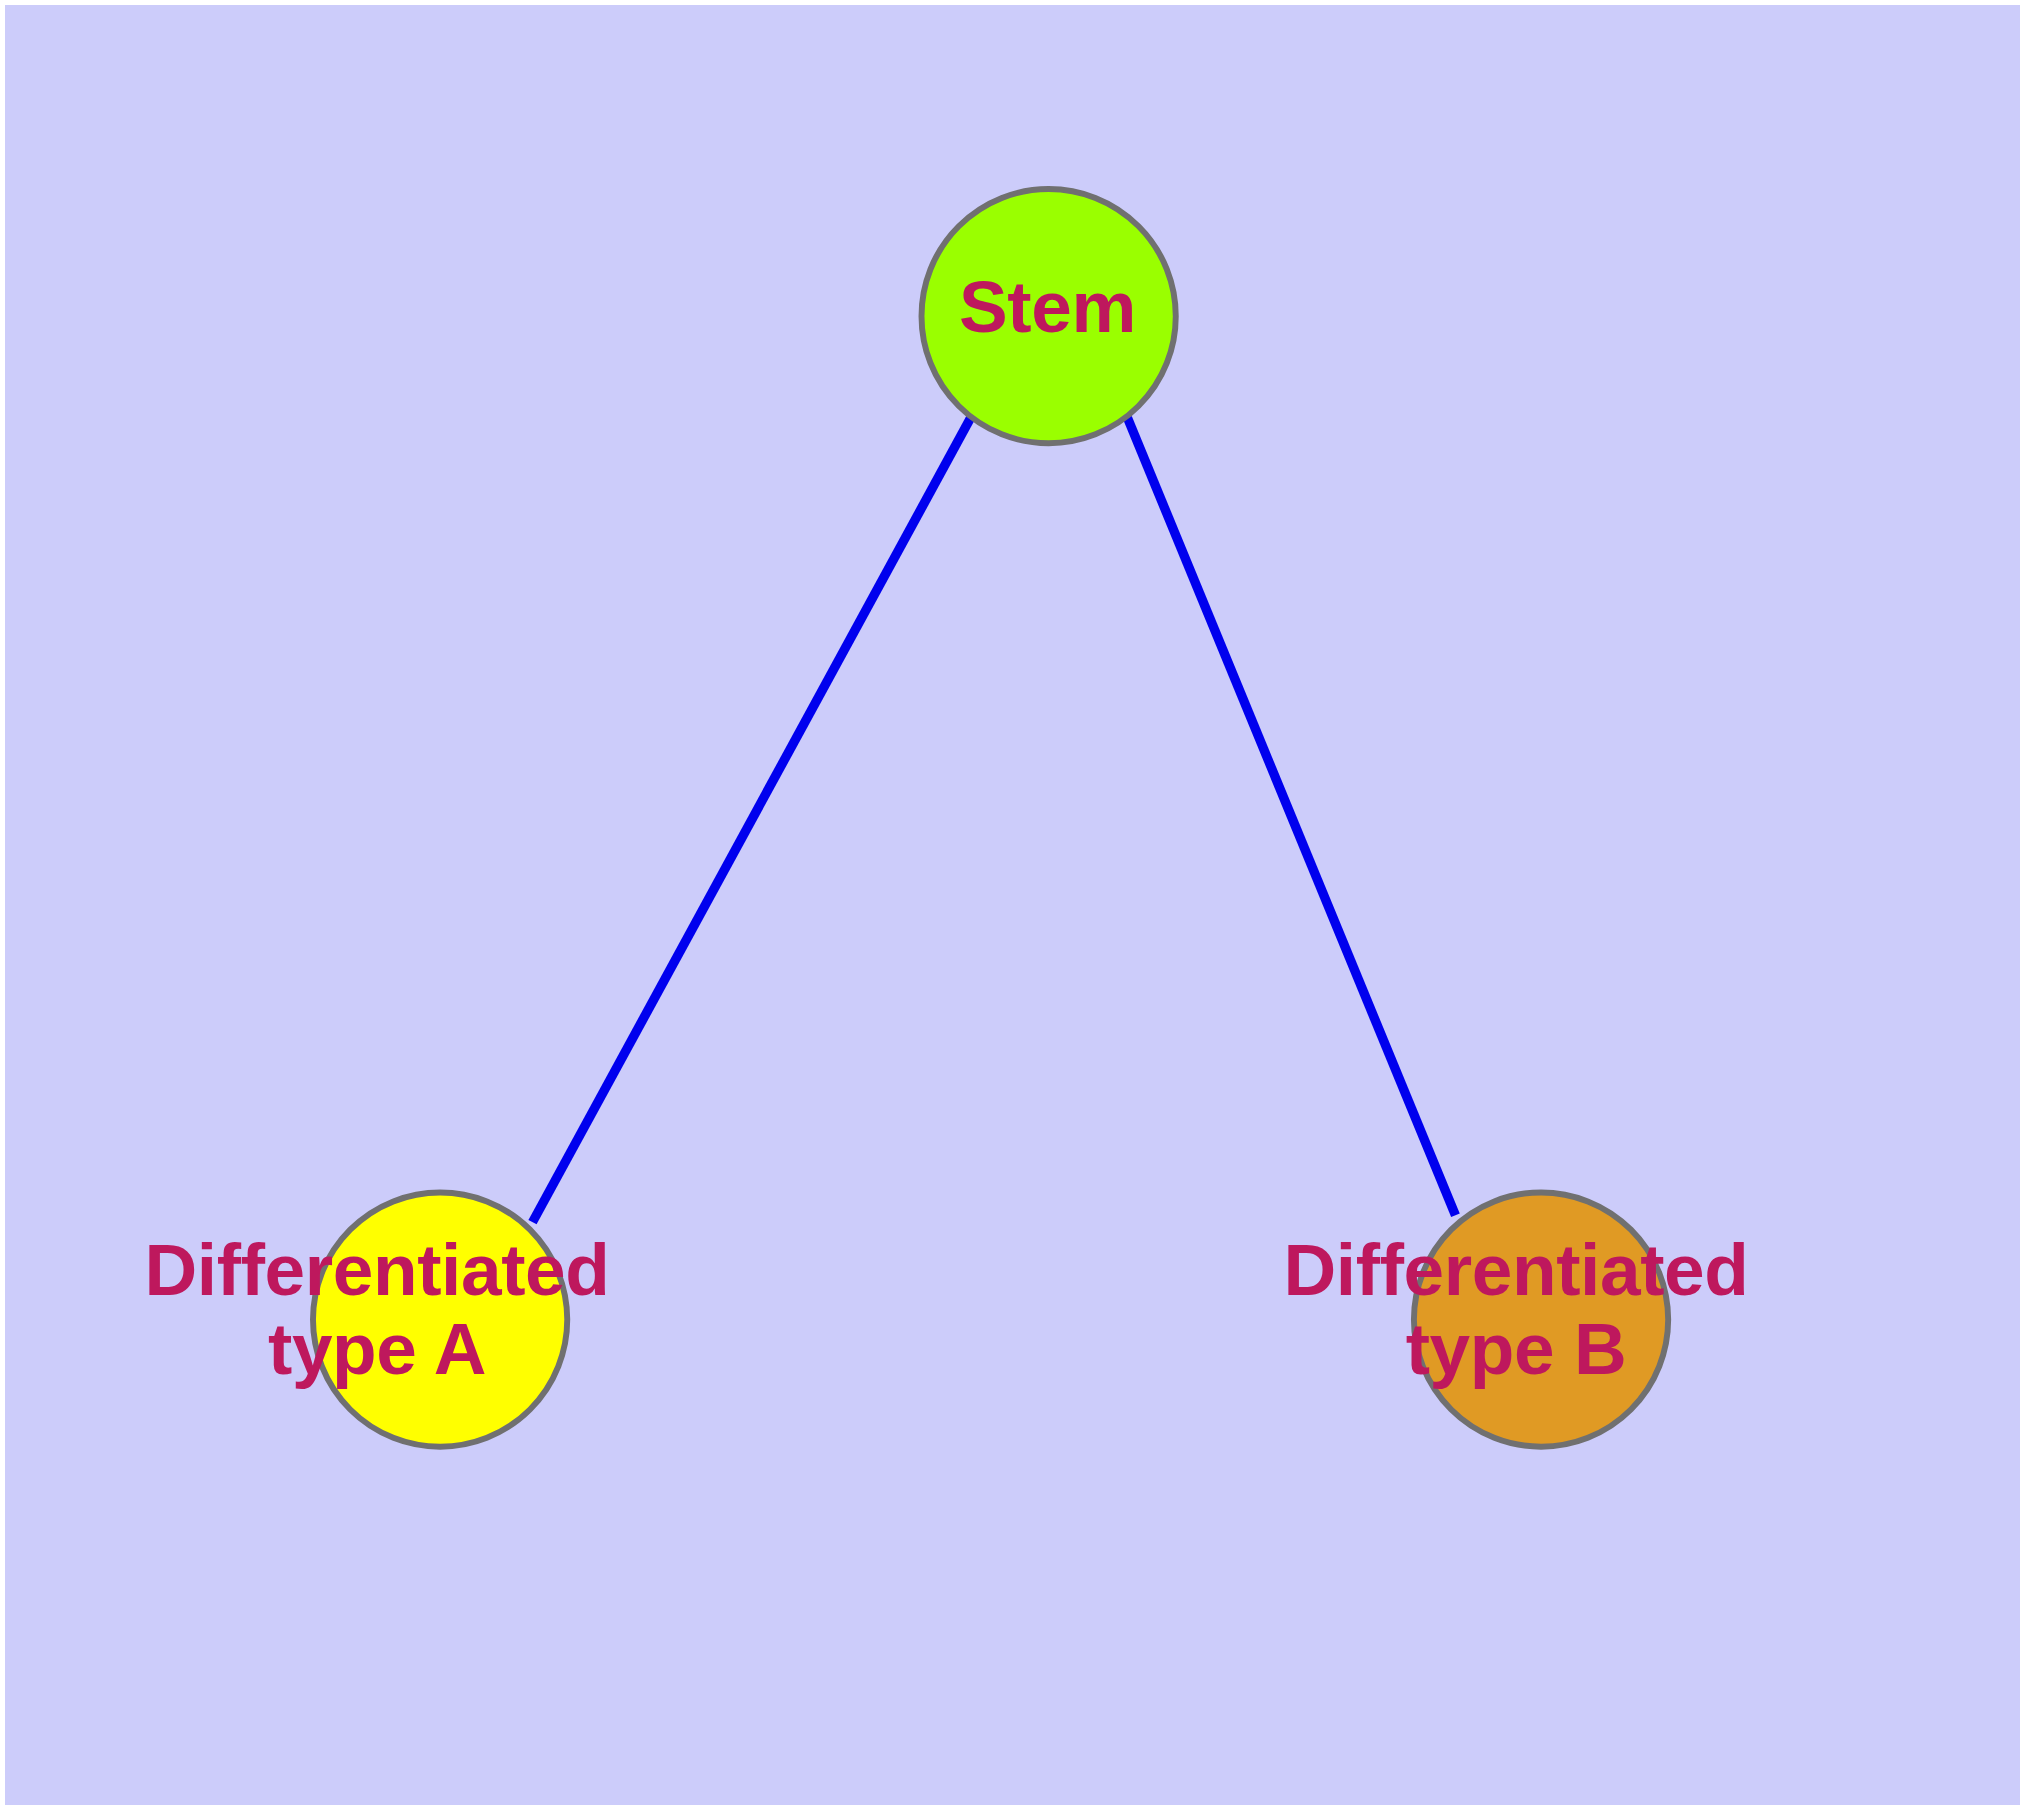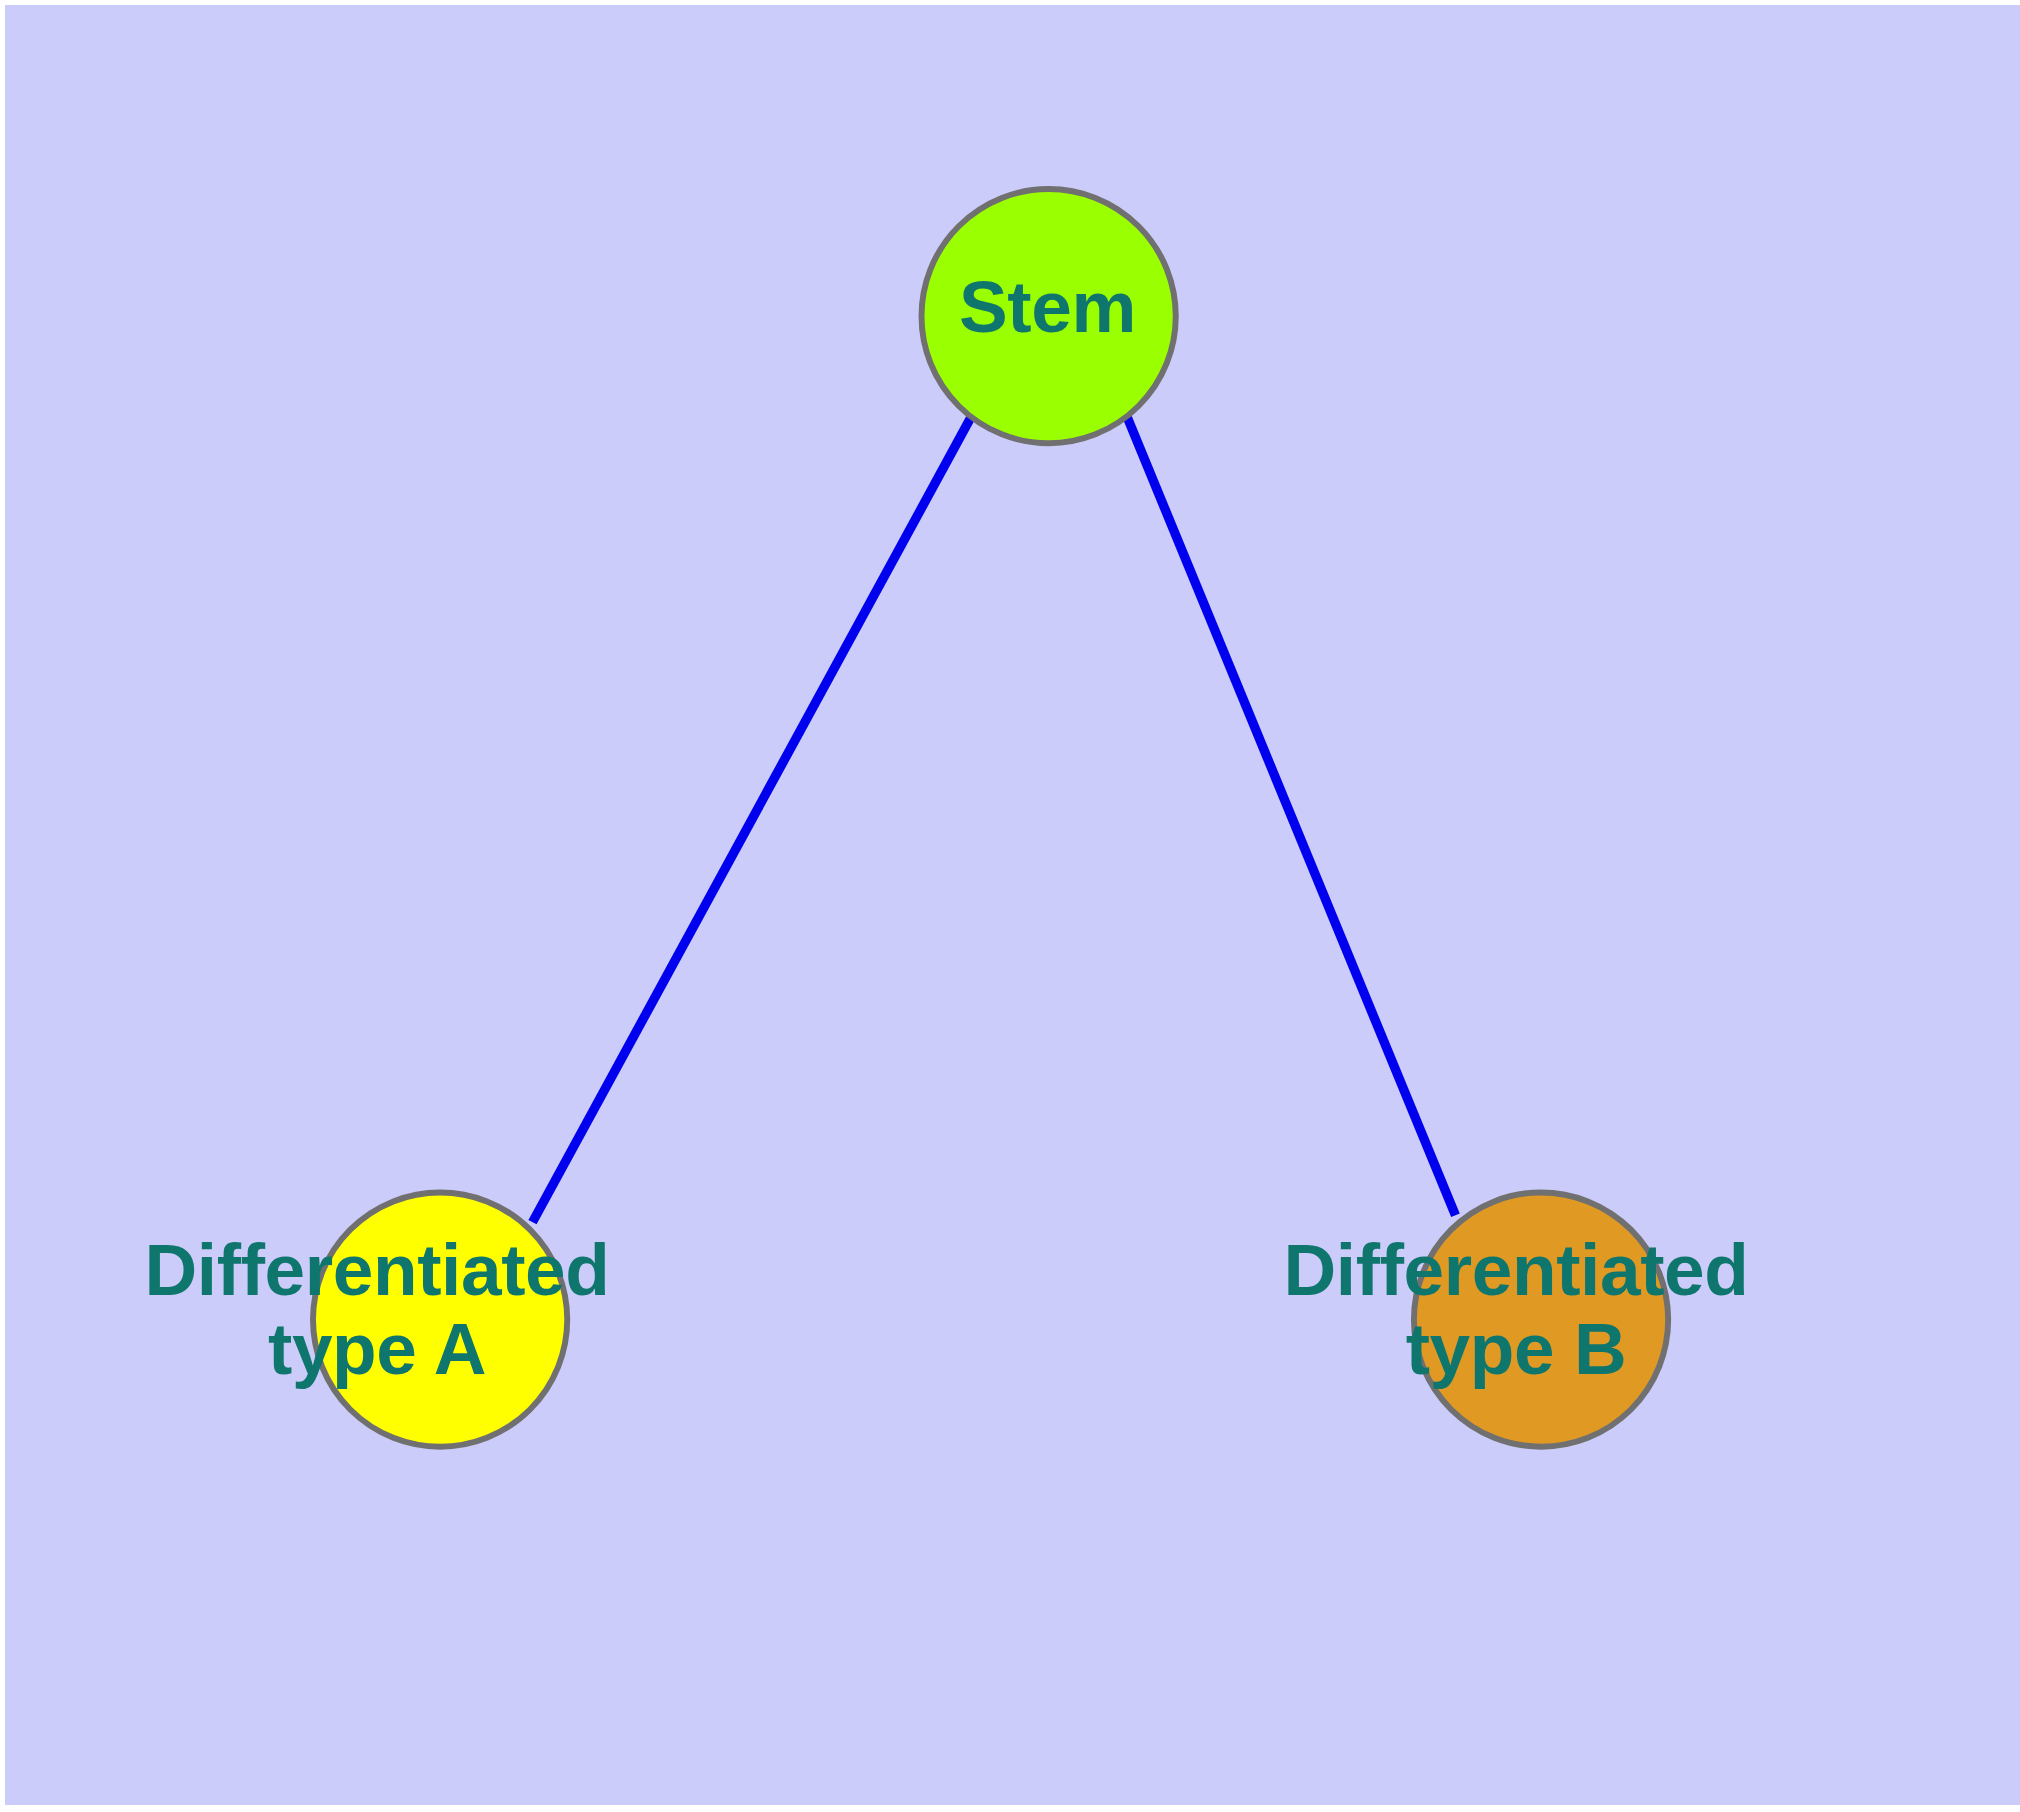--- a/index.html
+++ b/index.html
@@ -27,21 +27,21 @@
   #graph-svg {
     position: absolute;
     left: 0;
     top: 0;
     width: 2021px;
     height: 1812px;
     display: block;
   }
   .node-label {
     position: absolute;
-    color: #0f766e;
+    color: #be185d;
     font-weight: bold;
     font-family: "Liberation Sans", "DejaVu Sans", sans-serif;
     text-align: center;
     line-height: 1.08;
     white-space: pre-line;
     letter-spacing: -0.4px;
     pointer-events: none;
   }
   #label-stem {
     font-size: 73px;

